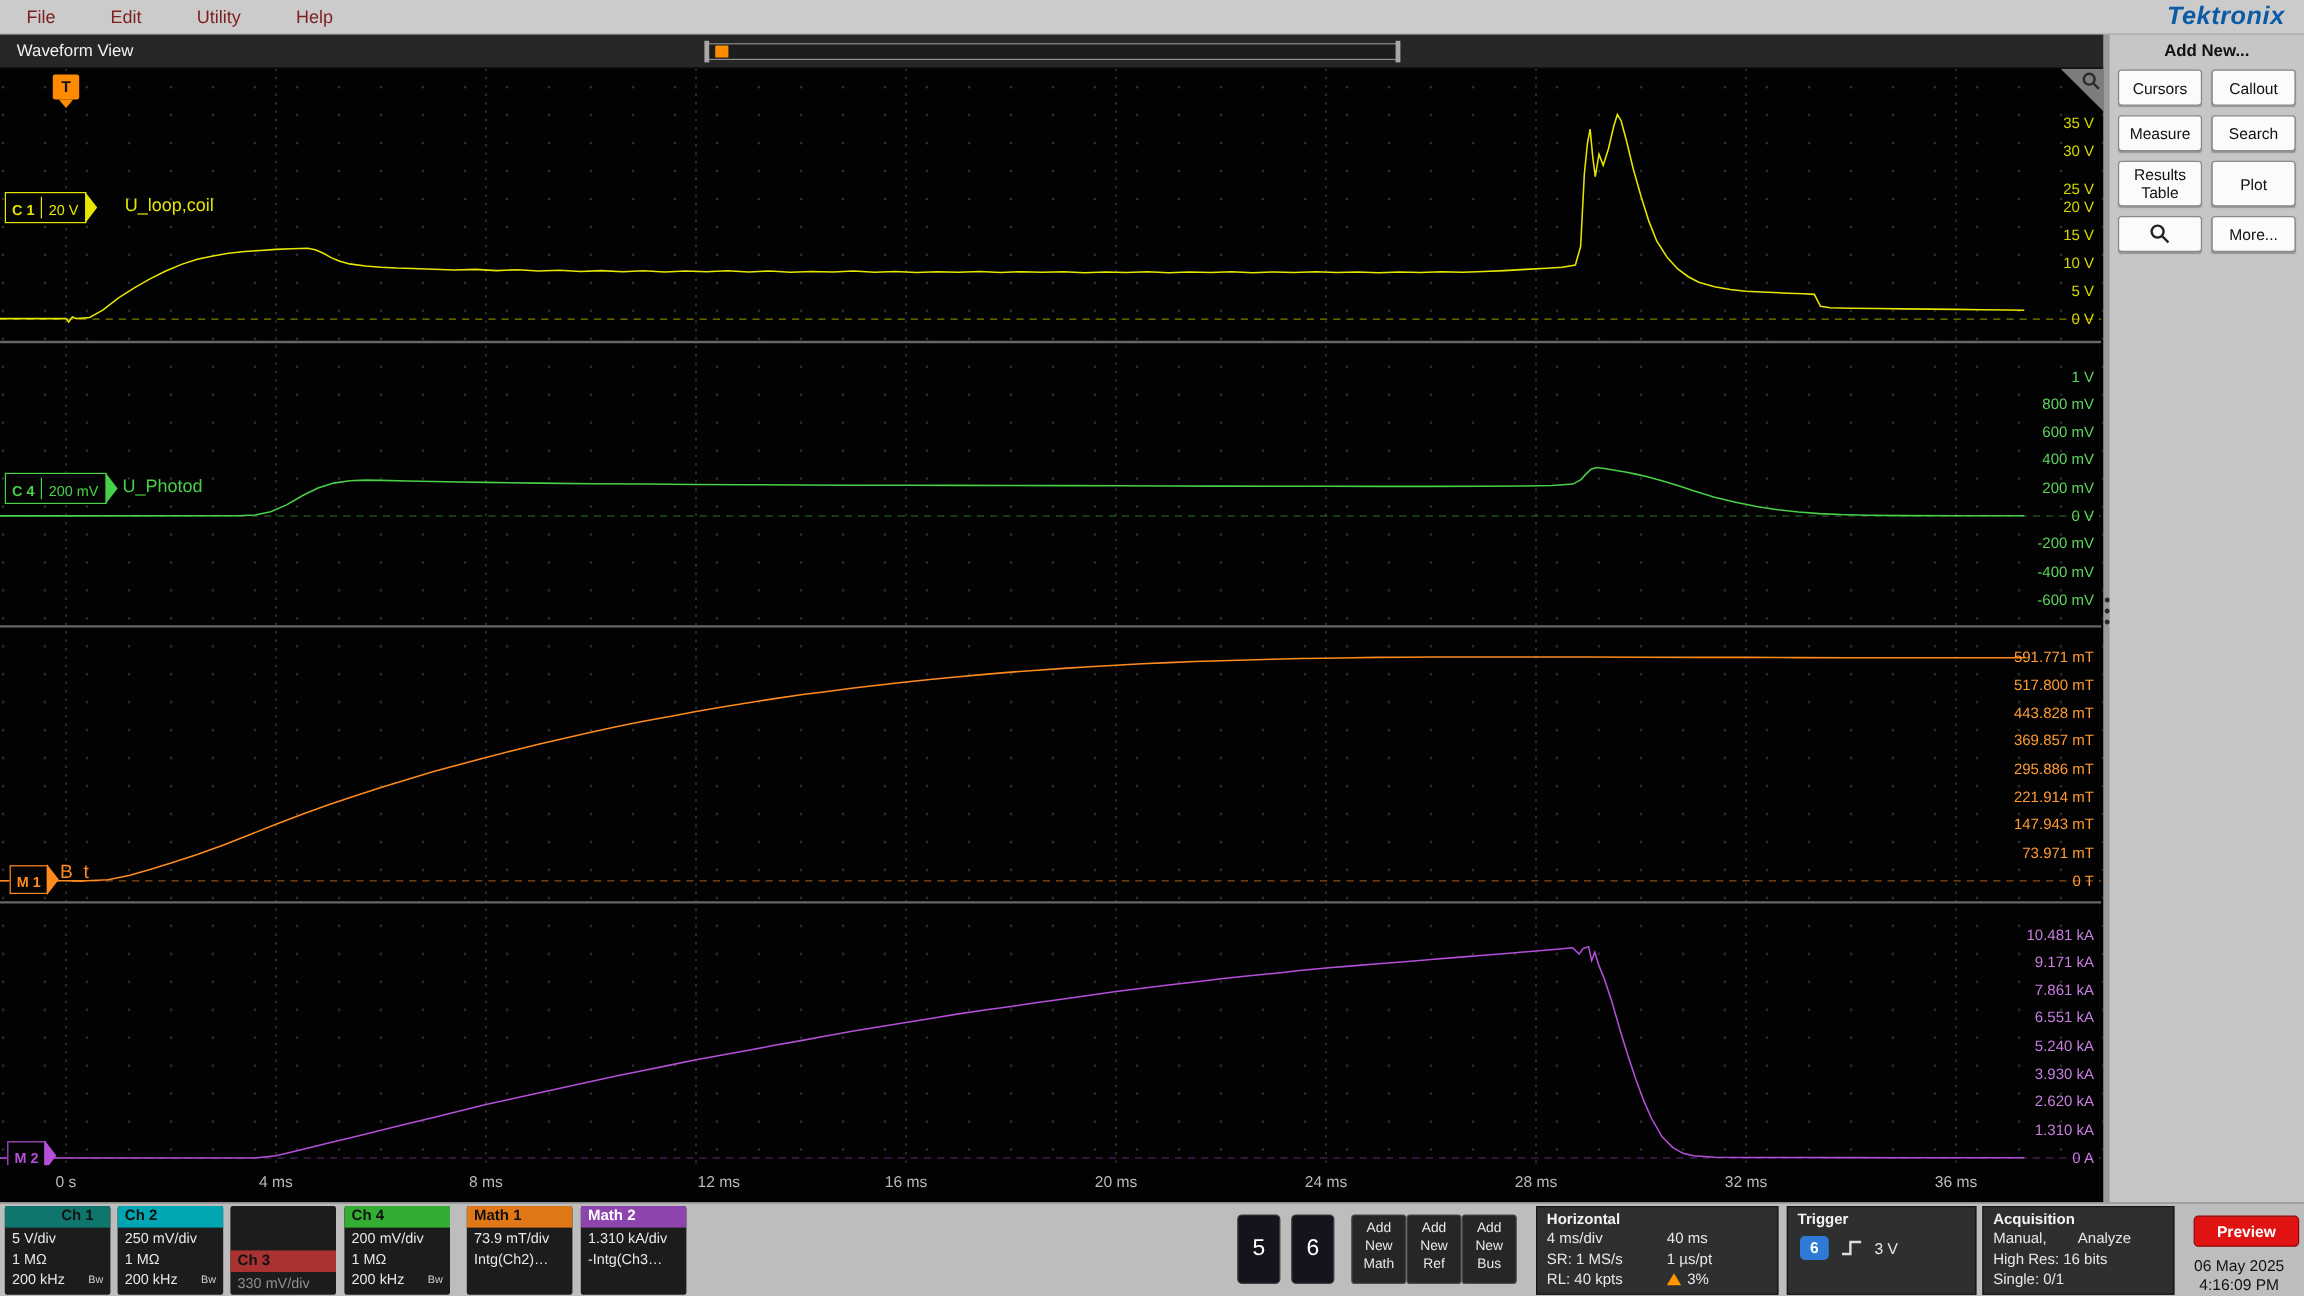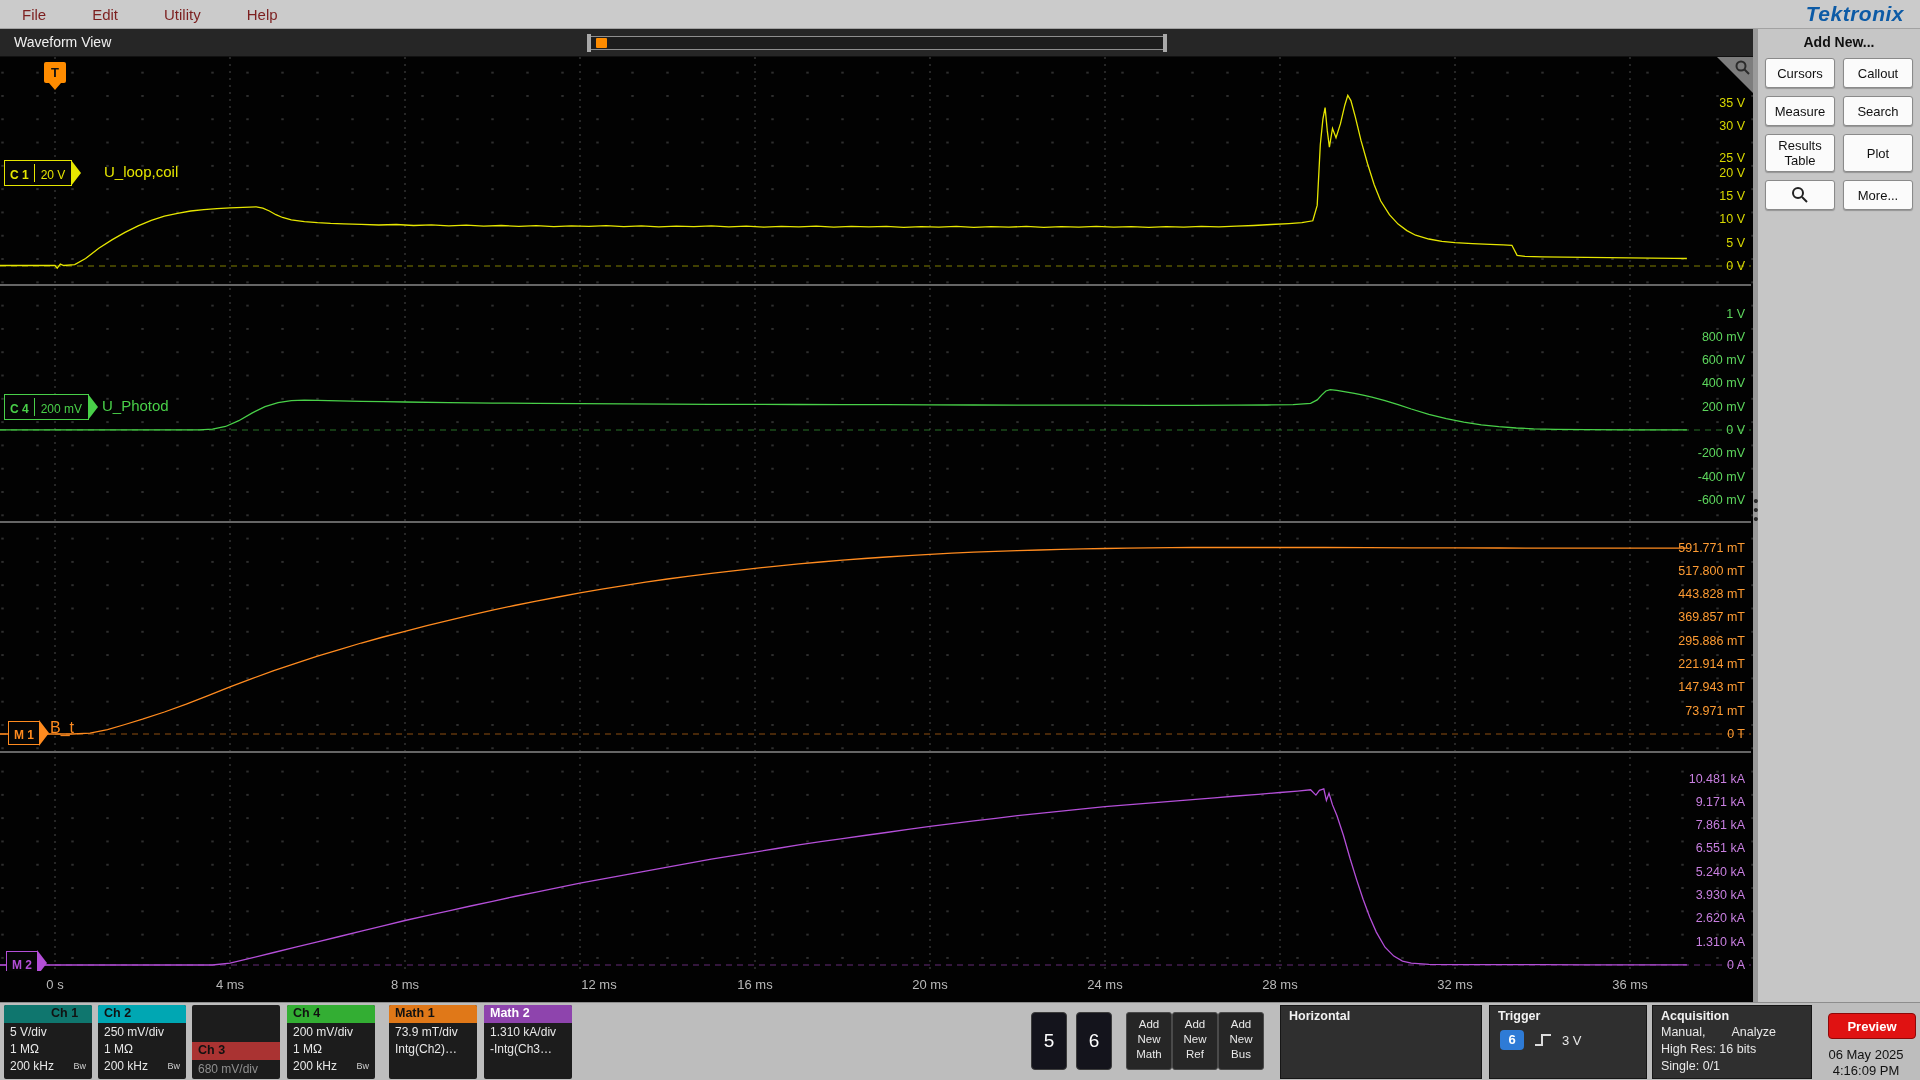--- a/index.html
+++ b/index.html
@@ -258,21 +258,21 @@
         <div>1 MΩ</div>
         <div class="badge-row">
             <span>200 kHz</span>
             <span class="bw">Bw</span>
           </div>
       </div>
     </div>
     <div class="badge b3 dim">
       <div class="badge-head" style="background: rgb(170, 51, 50); margin-top: 37px;">Ch 3</div>
       <div class="badge-body">
-        <div>680 mV/div</div>
+        <div>330 mV/div</div>
         <div>1 MΩ</div>
         <div class="badge-row">
             <span>200 kHz</span>
             <span class="bw">Bw</span>
           </div>
       </div>
     </div>
     <div class="badge b4">
       <div class="badge-head" style="background: rgb(51, 174, 51);">Ch 4</div>
       <div class="badge-body">
@@ -301,20 +301,28 @@
 
     <div class="numbtn n5">5</div>
     <div class="numbtn n6">6</div>
 
     <div class="addbtn a1">Add New Math</div>
     <div class="addbtn a2">Add New Ref</div>
     <div class="addbtn a3">Add New Bus</div>
 
     <div class="panel p-h">
       <div class="panel-title">Horizontal</div>
+      <div class="pgrid">
+        <span>4 ms/div</span>
+        <span>40 ms</span>
+        <span>SR: 1 MS/s</span>
+        <span>1 µs/pt</span>
+        <span>RL: 40 kpts</span>
+        <span><i class="warn-tri"></i><span>3%</span></span>
+      </div>
     </div>
 
     <div class="panel p-t">
       <div class="panel-title">Trigger</div>
       <div class="trig-body">
         <span class="trig-src">6</span>
         <svg width="20" height="18">
           <polyline points="2,14 9,14 9,4 18,4" stroke="#dcdcdc" stroke-width="2" fill="none"></polyline>
         </svg>
         <span>3 V</span>

